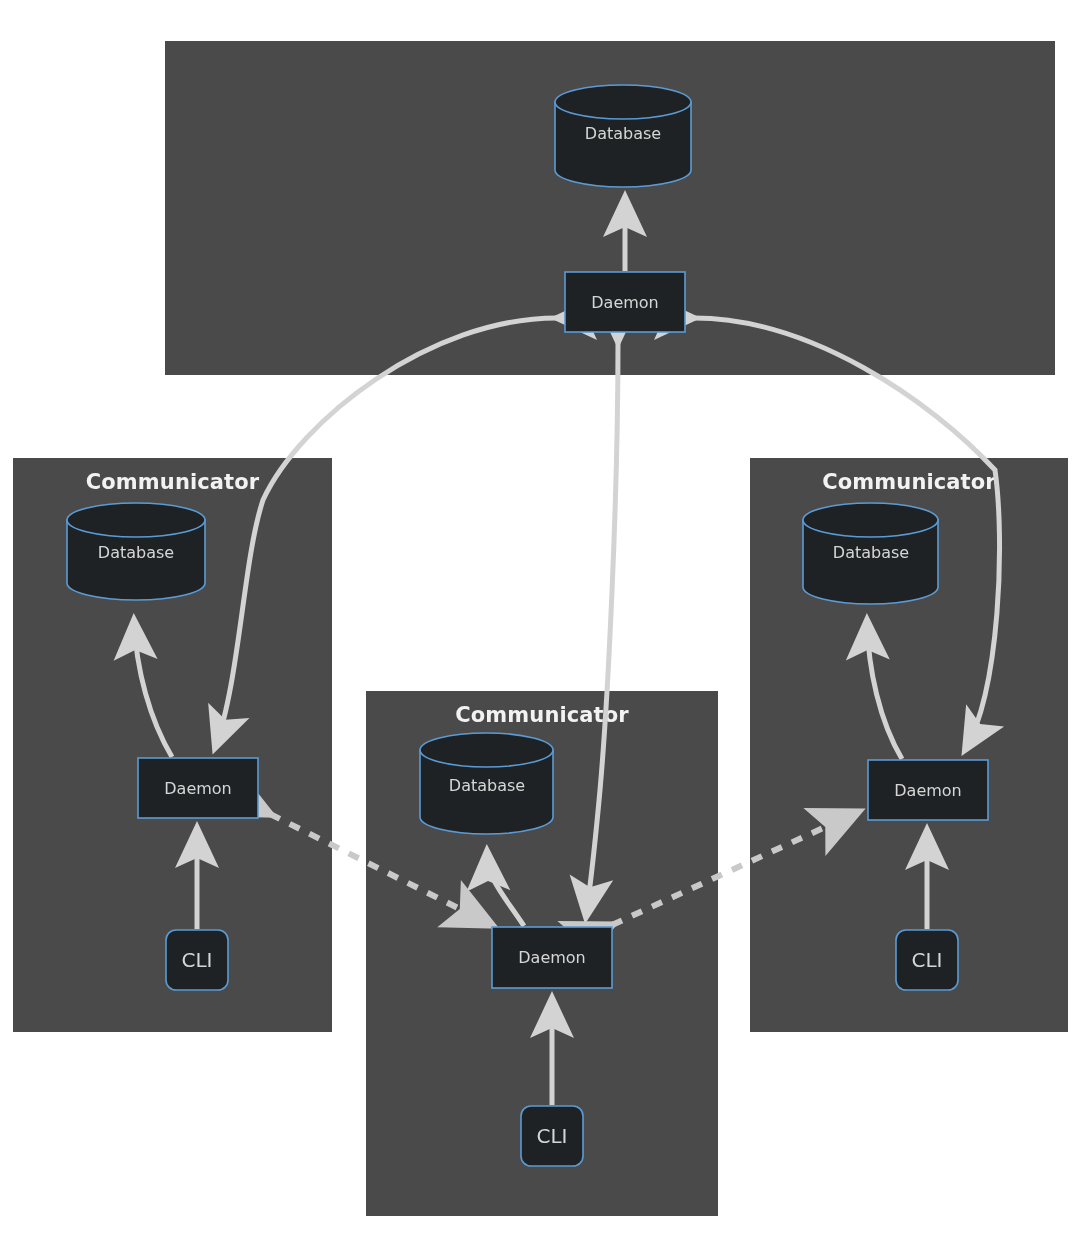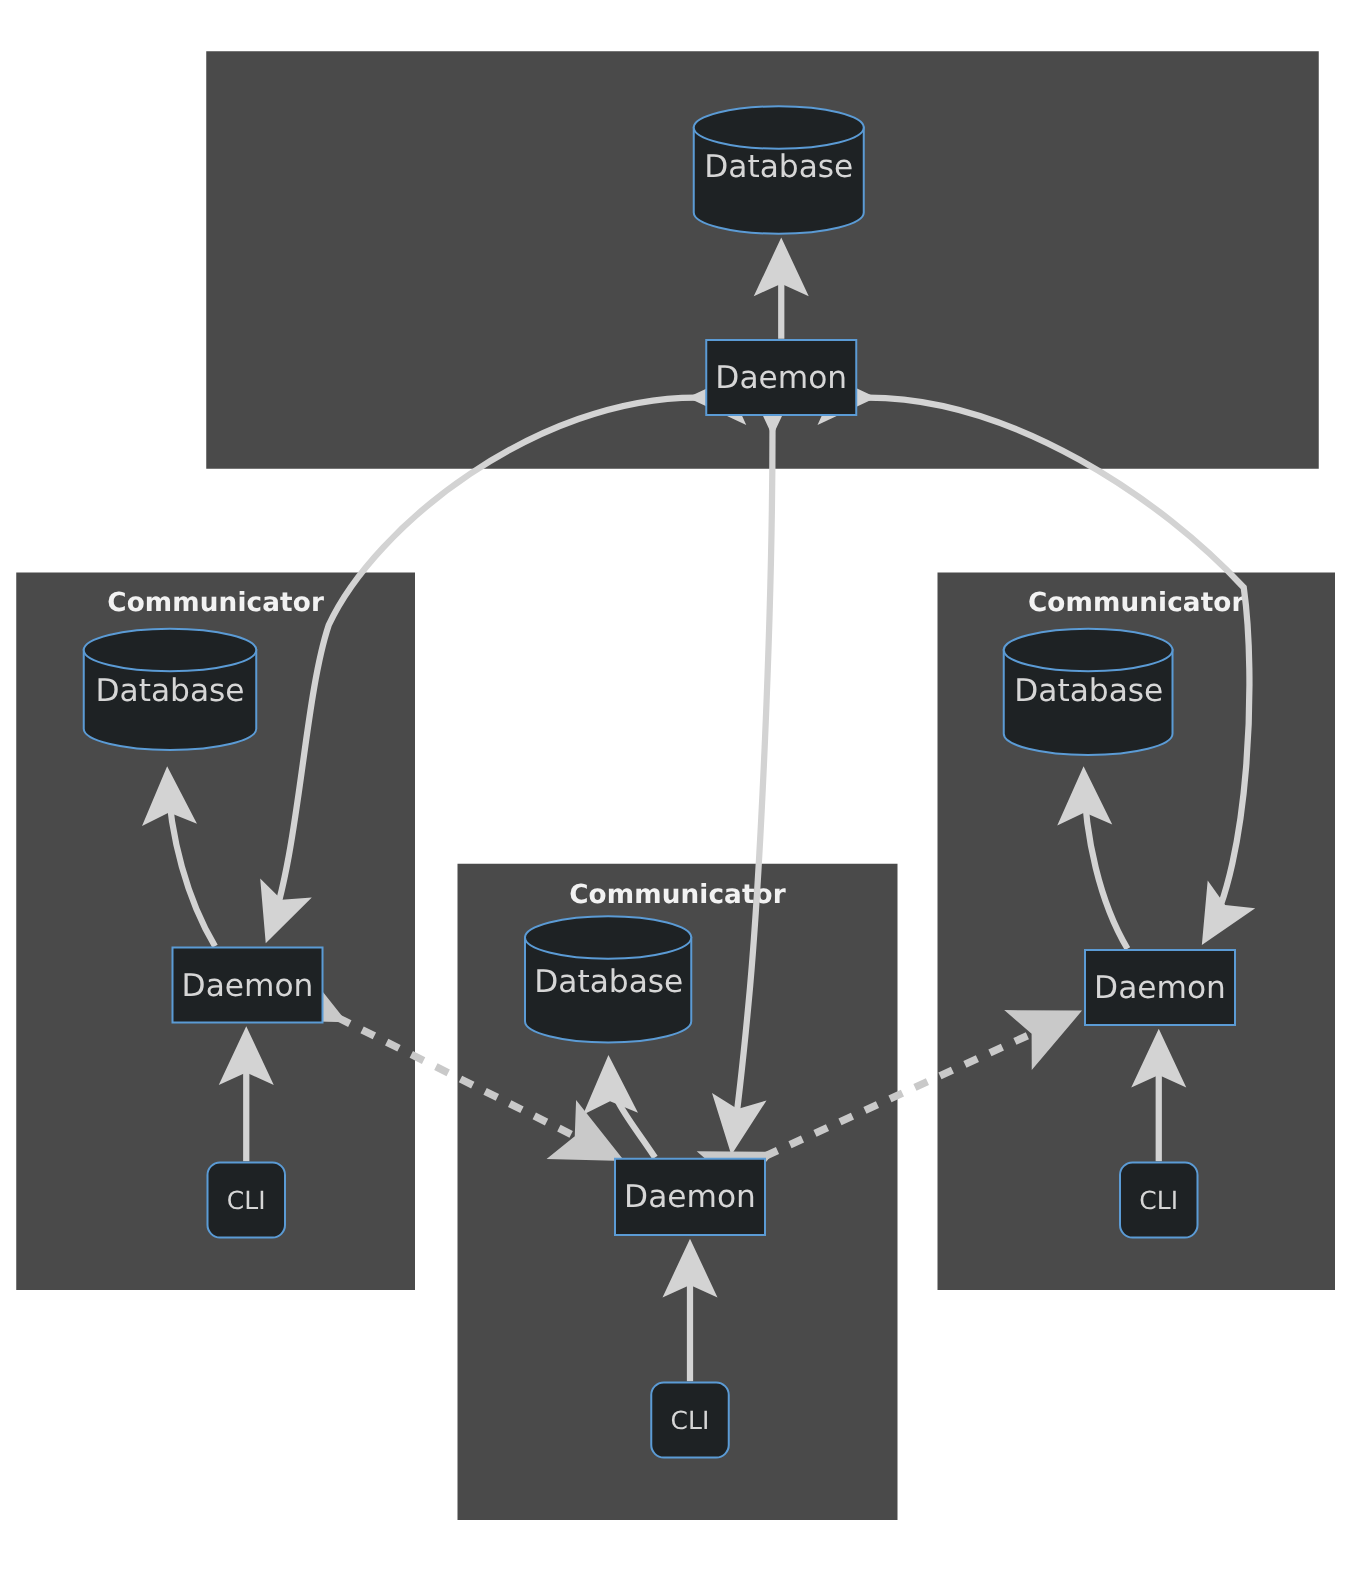--- a/index.html
+++ b/index.html
@@ -36,21 +36,21 @@
     position: absolute;
     left: 0;
     top: 0;
     width: 1080px;
     height: 1257px;
     pointer-events: none;
   }
   .node-label {
     position: absolute;
     color: #d6d6d6;
-    font-size: 25px;
+    font-size: 16px;
     white-space: nowrap;
     transform: translate(-50%, -50%);
     pointer-events: none;
   }
   .node-label.small {
     font-size: 20px;
     text-align: center;
   }
 </style>
 </head>

